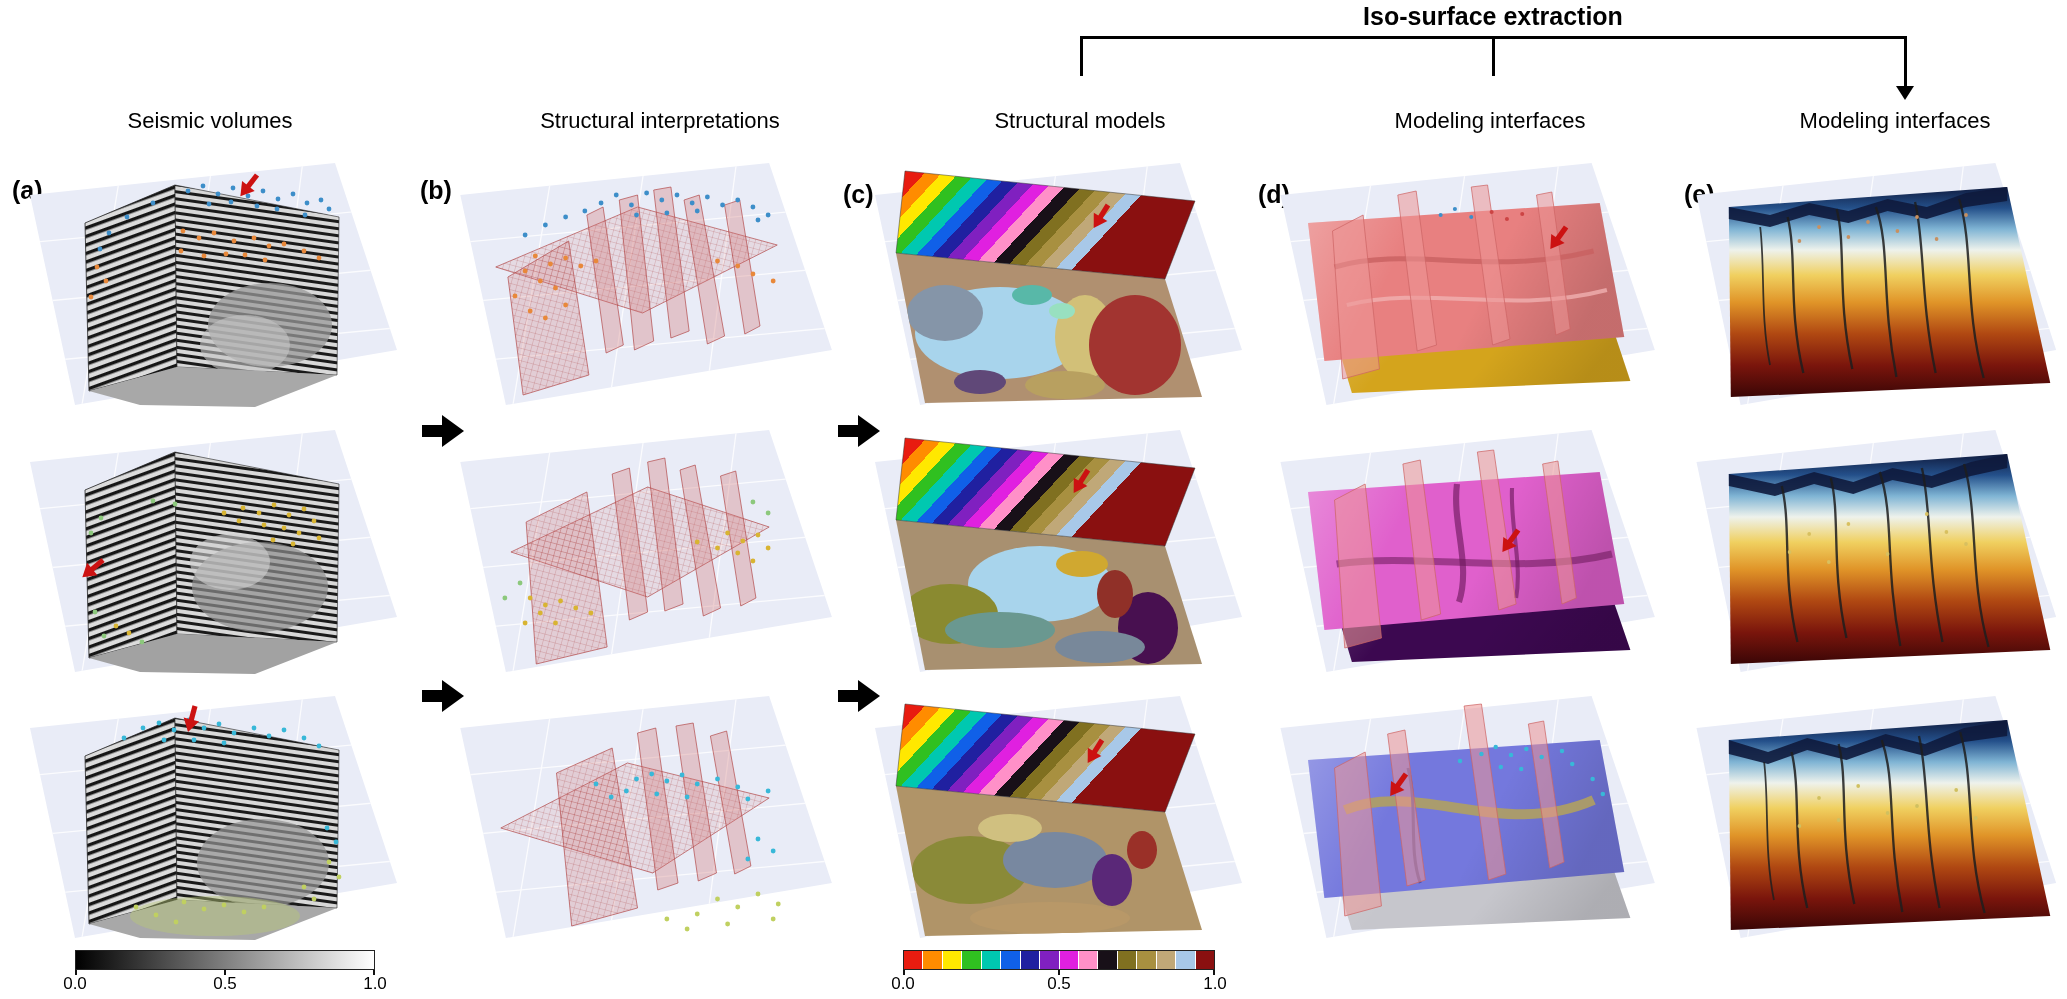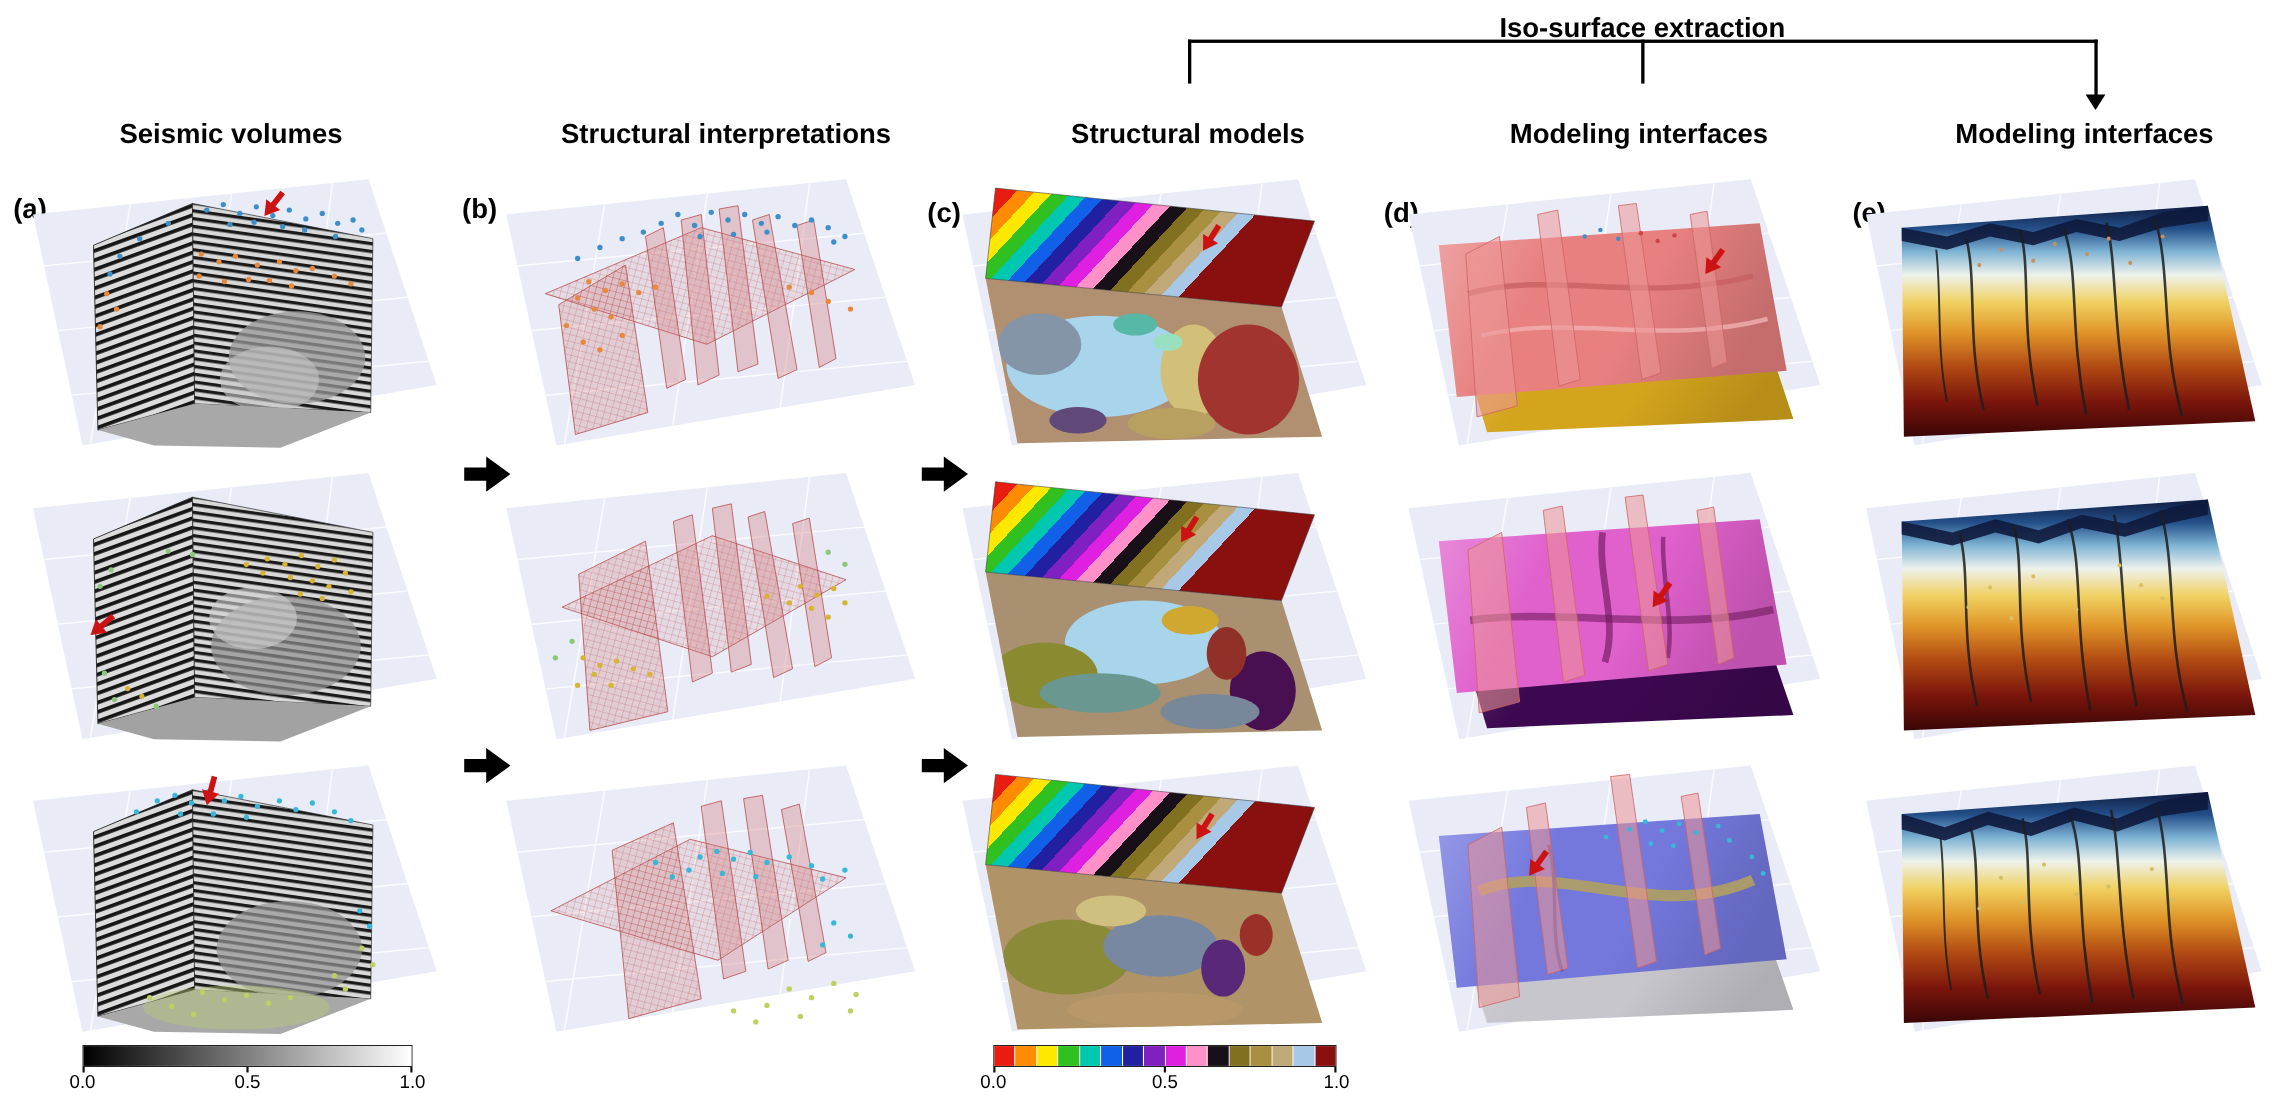--- a/index.html
+++ b/index.html
@@ -1,21 +1,21 @@
 <!DOCTYPE html>
 <html><head>
 <meta charset="utf-8">
 <style>
   * { margin:0; padding:0; box-sizing:border-box; }
   html,body { background:#ffffff; }
   body { font-family:"Liberation Sans", sans-serif; color:#000; }
   .canvas { position:relative; width:2067px; height:999px; background:#fff; overflow:hidden; }
 
   .fig-title { position:absolute; font-weight:bold; font-size:25px; text-align:center; }
-  .col-header { position:absolute; font-weight:bold; font-size:25px; text-align:center; white-space:nowrap; }
+  .col-header { position:absolute; font-weight:normal; font-size:22px; text-align:center; white-space:nowrap; }
   .panel-label { position:absolute; font-weight:bold; font-size:25px; }
 
   .bracket { position:absolute; background:#000; }
   .arrowhead-down { position:absolute; width:0; height:0;
     border-left:9px solid transparent; border-right:9px solid transparent; border-top:14px solid #000; }
 
   .panel { position:absolute; }
   .panel svg { width:100%; height:100%; display:block; }
 
   .flow-arrow { position:absolute; width:46px; height:38px; }
@@ -115,21 +115,21 @@
             <line x1="0" y1="160" x2="400" y2="122"></line>
             <line x1="0" y1="220" x2="400" y2="182"></line>
           <line x1="120" y1="0" x2="75" y2="272"></line>
             <line x1="210" y1="0" x2="170" y2="272"></line>
             <line x1="300" y1="0" x2="265" y2="272"></line>
         </g>
       </g>
     </defs>
   </svg>
 
-  <div class="fig-title" style="left:1283px;top:12px;width:420px">Iso-surface extraction</div>
+  <div class="fig-title" style="left:1283px;top:2px;width:420px">Iso-surface extraction</div>
   <div class="bracket" style="left:1080px;top:36px;width:827px;height:3px"></div>
   <div class="bracket" style="left:1080px;top:36px;width:3px;height:40px"></div>
   <div class="bracket" style="left:1492px;top:36px;width:3px;height:40px"></div>
   <div class="bracket" style="left:1904px;top:36px;width:3px;height:52px"></div>
   <div class="arrowhead-down" style="left:1896px;top:86px"></div>
 
   <div class="col-header" style="left:30px;top:108px;width:360px">Seismic volumes</div>
   <div class="col-header" style="left:455px;top:108px;width:410px">Structural interpretations</div>
   <div class="col-header" style="left:880px;top:108px;width:400px">Structural models</div>
   <div class="col-header" style="left:1285px;top:108px;width:410px">Modeling interfaces</div>

